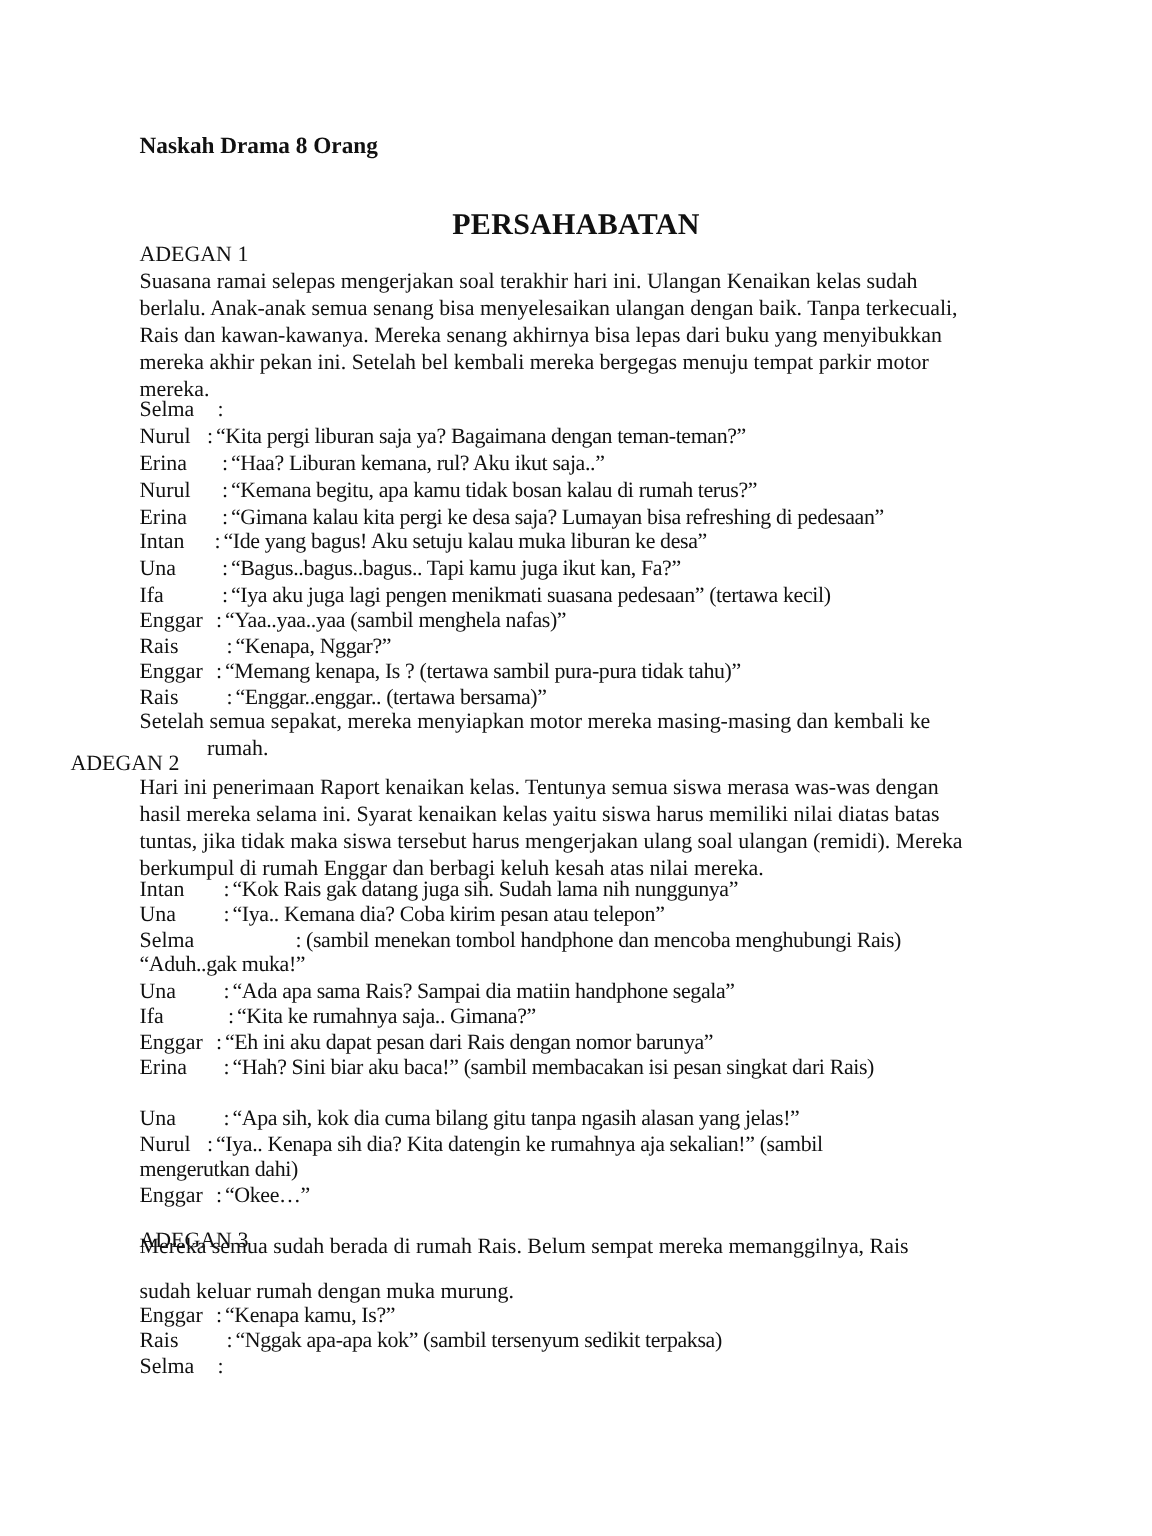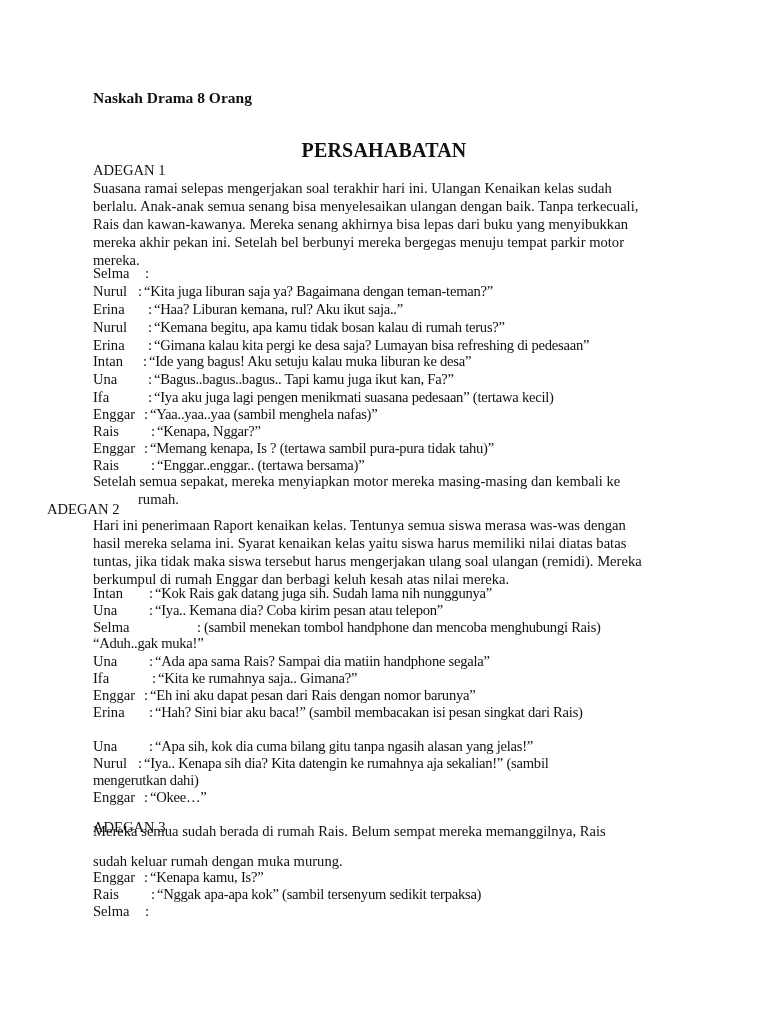--- a/index.html
+++ b/index.html
@@ -19,31 +19,31 @@
 <div>
 
   <div class="doc-title">Naskah Drama 8 Orang</div>
   <div class="play-title">PERSAHABATAN</div>
 
   <div>
     <div class="line" style="top:161px">ADEGAN 1</div>
     <div class="line" style="top:179px">Suasana ramai selepas mengerjakan soal terakhir hari ini. Ulangan Kenaikan kelas sudah</div>
     <div class="line" style="top:197px">berlalu. Anak-anak semua senang bisa menyelesaikan ulangan dengan baik. Tanpa terkecuali,</div>
     <div class="line" style="top:215px">Rais dan kawan-kawanya. Mereka senang akhirnya bisa lepas dari buku yang menyibukkan</div>
-    <div class="line" style="top:233px">mereka akhir pekan ini. Setelah bel berbunyi mereka bergegas menuju tempat parkir motor</div>
+    <div class="line" style="top:233px">mereka akhir pekan ini. Setelah bel kembali mereka bergegas menuju tempat parkir motor</div>
     <div class="line" style="top:251px">mereka.</div>
 
     <div class="dlg" style="top:264px">
       <span class="speaker">Selma</span>
       <span class="colon" style="left:52px">:</span>
     </div>
     <div class="dlg" style="top:282px">
       <span class="speaker">Nurul</span>
       <span class="colon" style="left:45px">:</span>
-      <span class="speech" style="left:51px">“Kita juga liburan saja ya? Bagaimana dengan teman-teman?”</span>
+      <span class="speech" style="left:51px">“Kita pergi liburan saja ya? Bagaimana dengan teman-teman?”</span>
     </div>
     <div class="dlg" style="top:300px">
       <span class="speaker">Erina</span>
       <span class="colon" style="left:55px">:</span>
       <span class="speech" style="left:61px">“Haa? Liburan kemana, rul? Aku ikut saja..”</span>
     </div>
     <div class="dlg" style="top:318px">
       <span class="speaker">Nurul</span>
       <span class="colon" style="left:55px">:</span>
       <span class="speech" style="left:61px">“Kemana begitu, apa kamu tidak bosan kalau di rumah terus?”</span>

